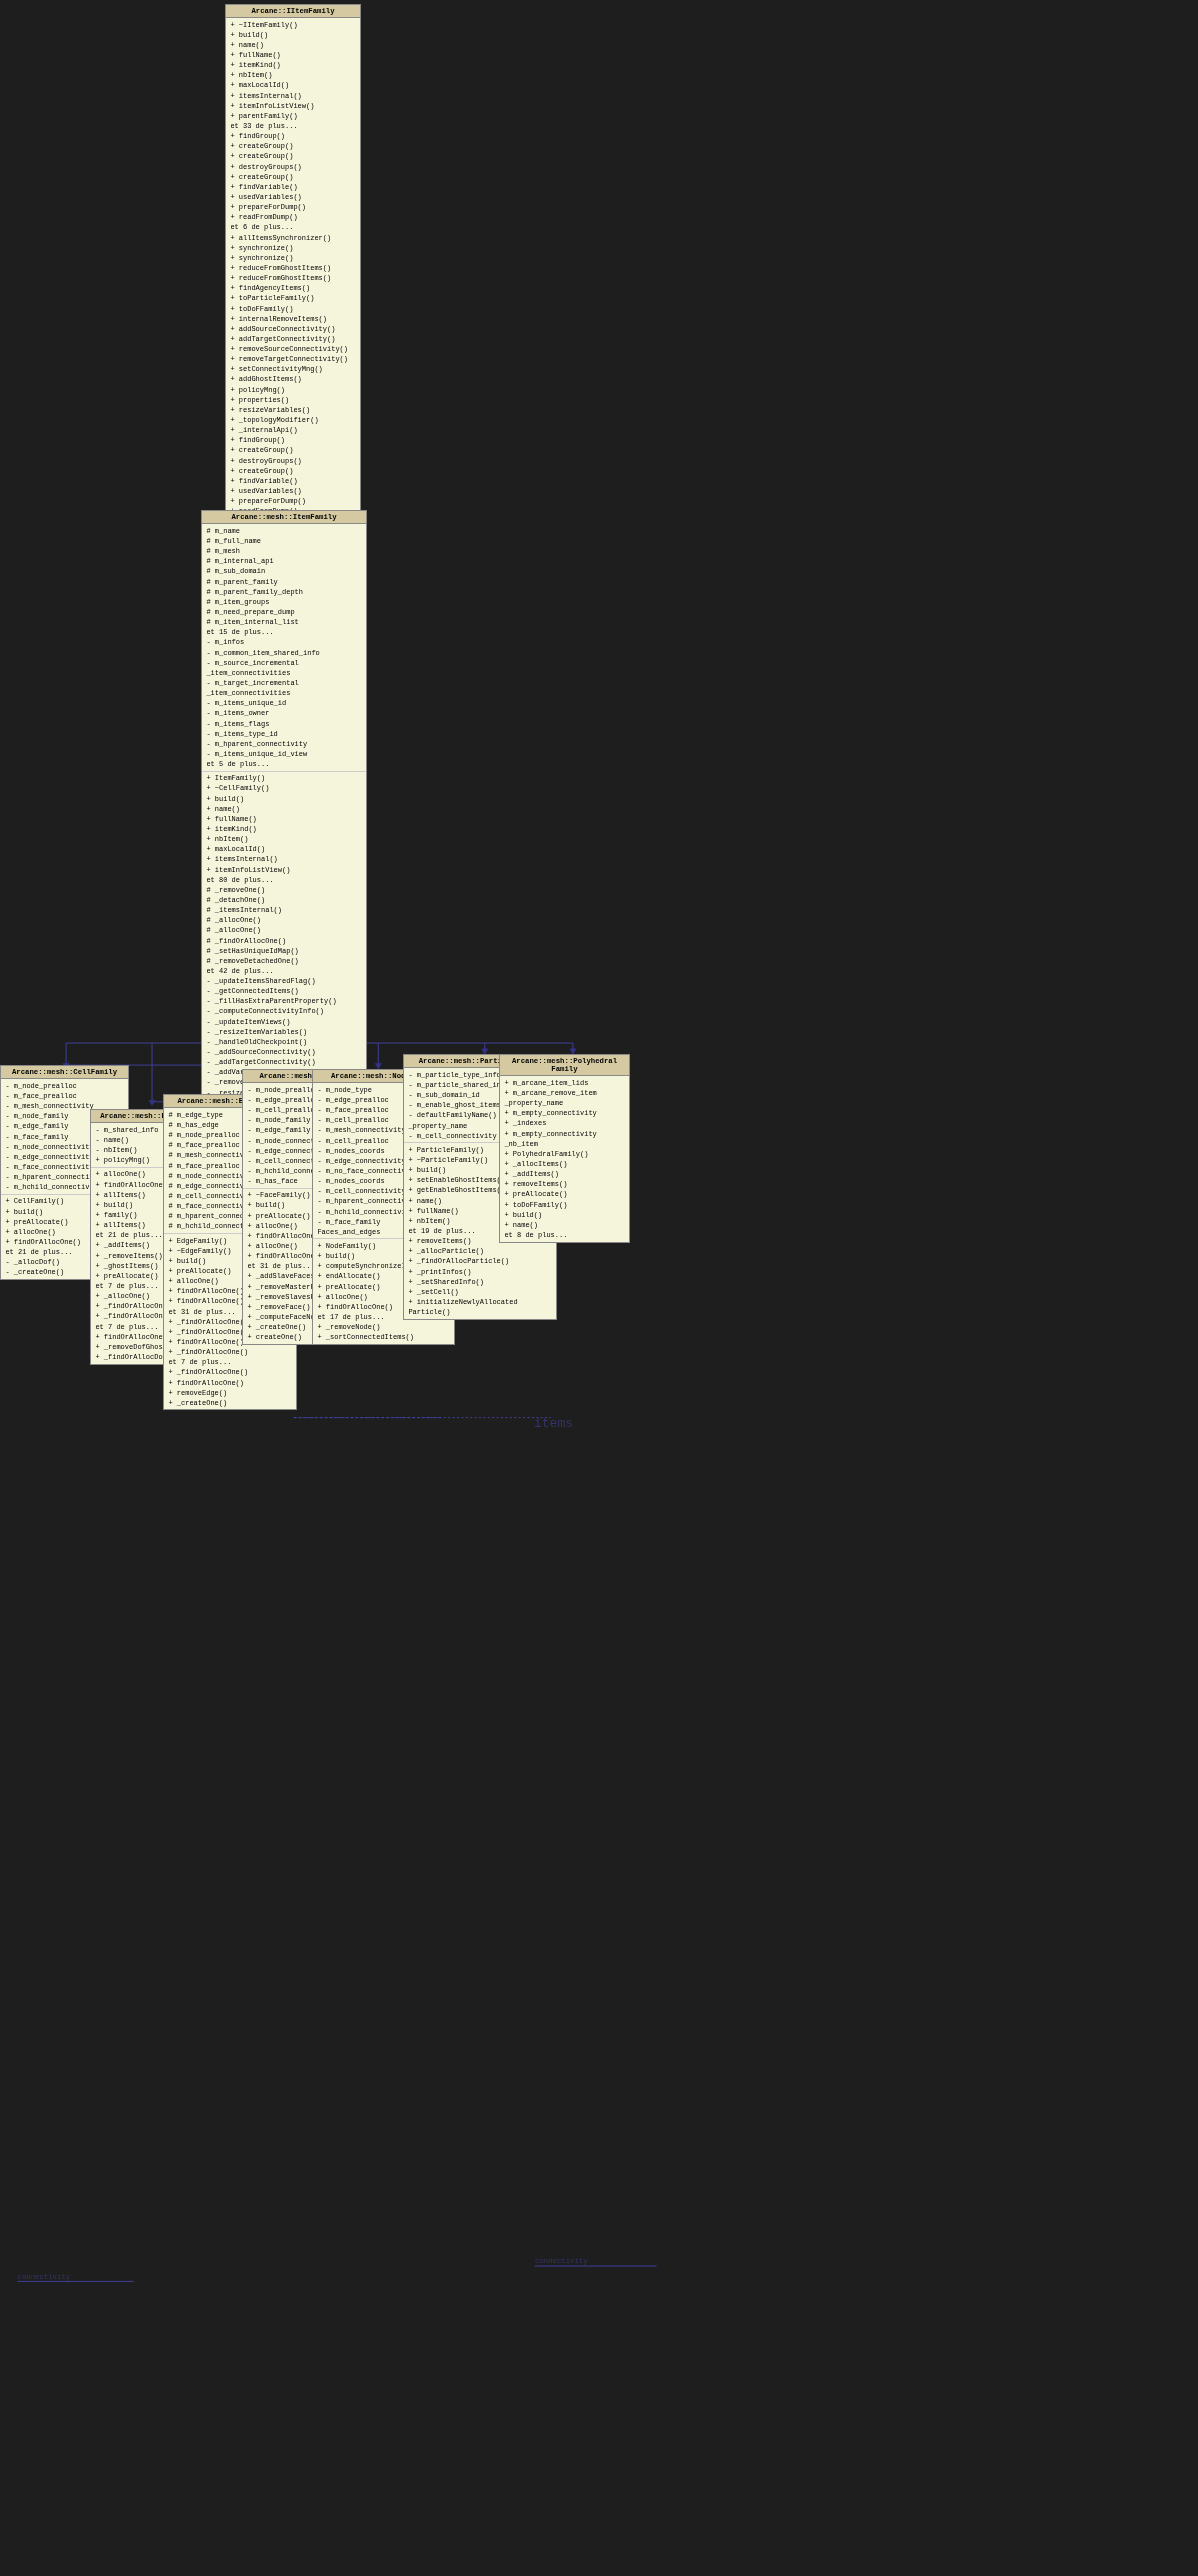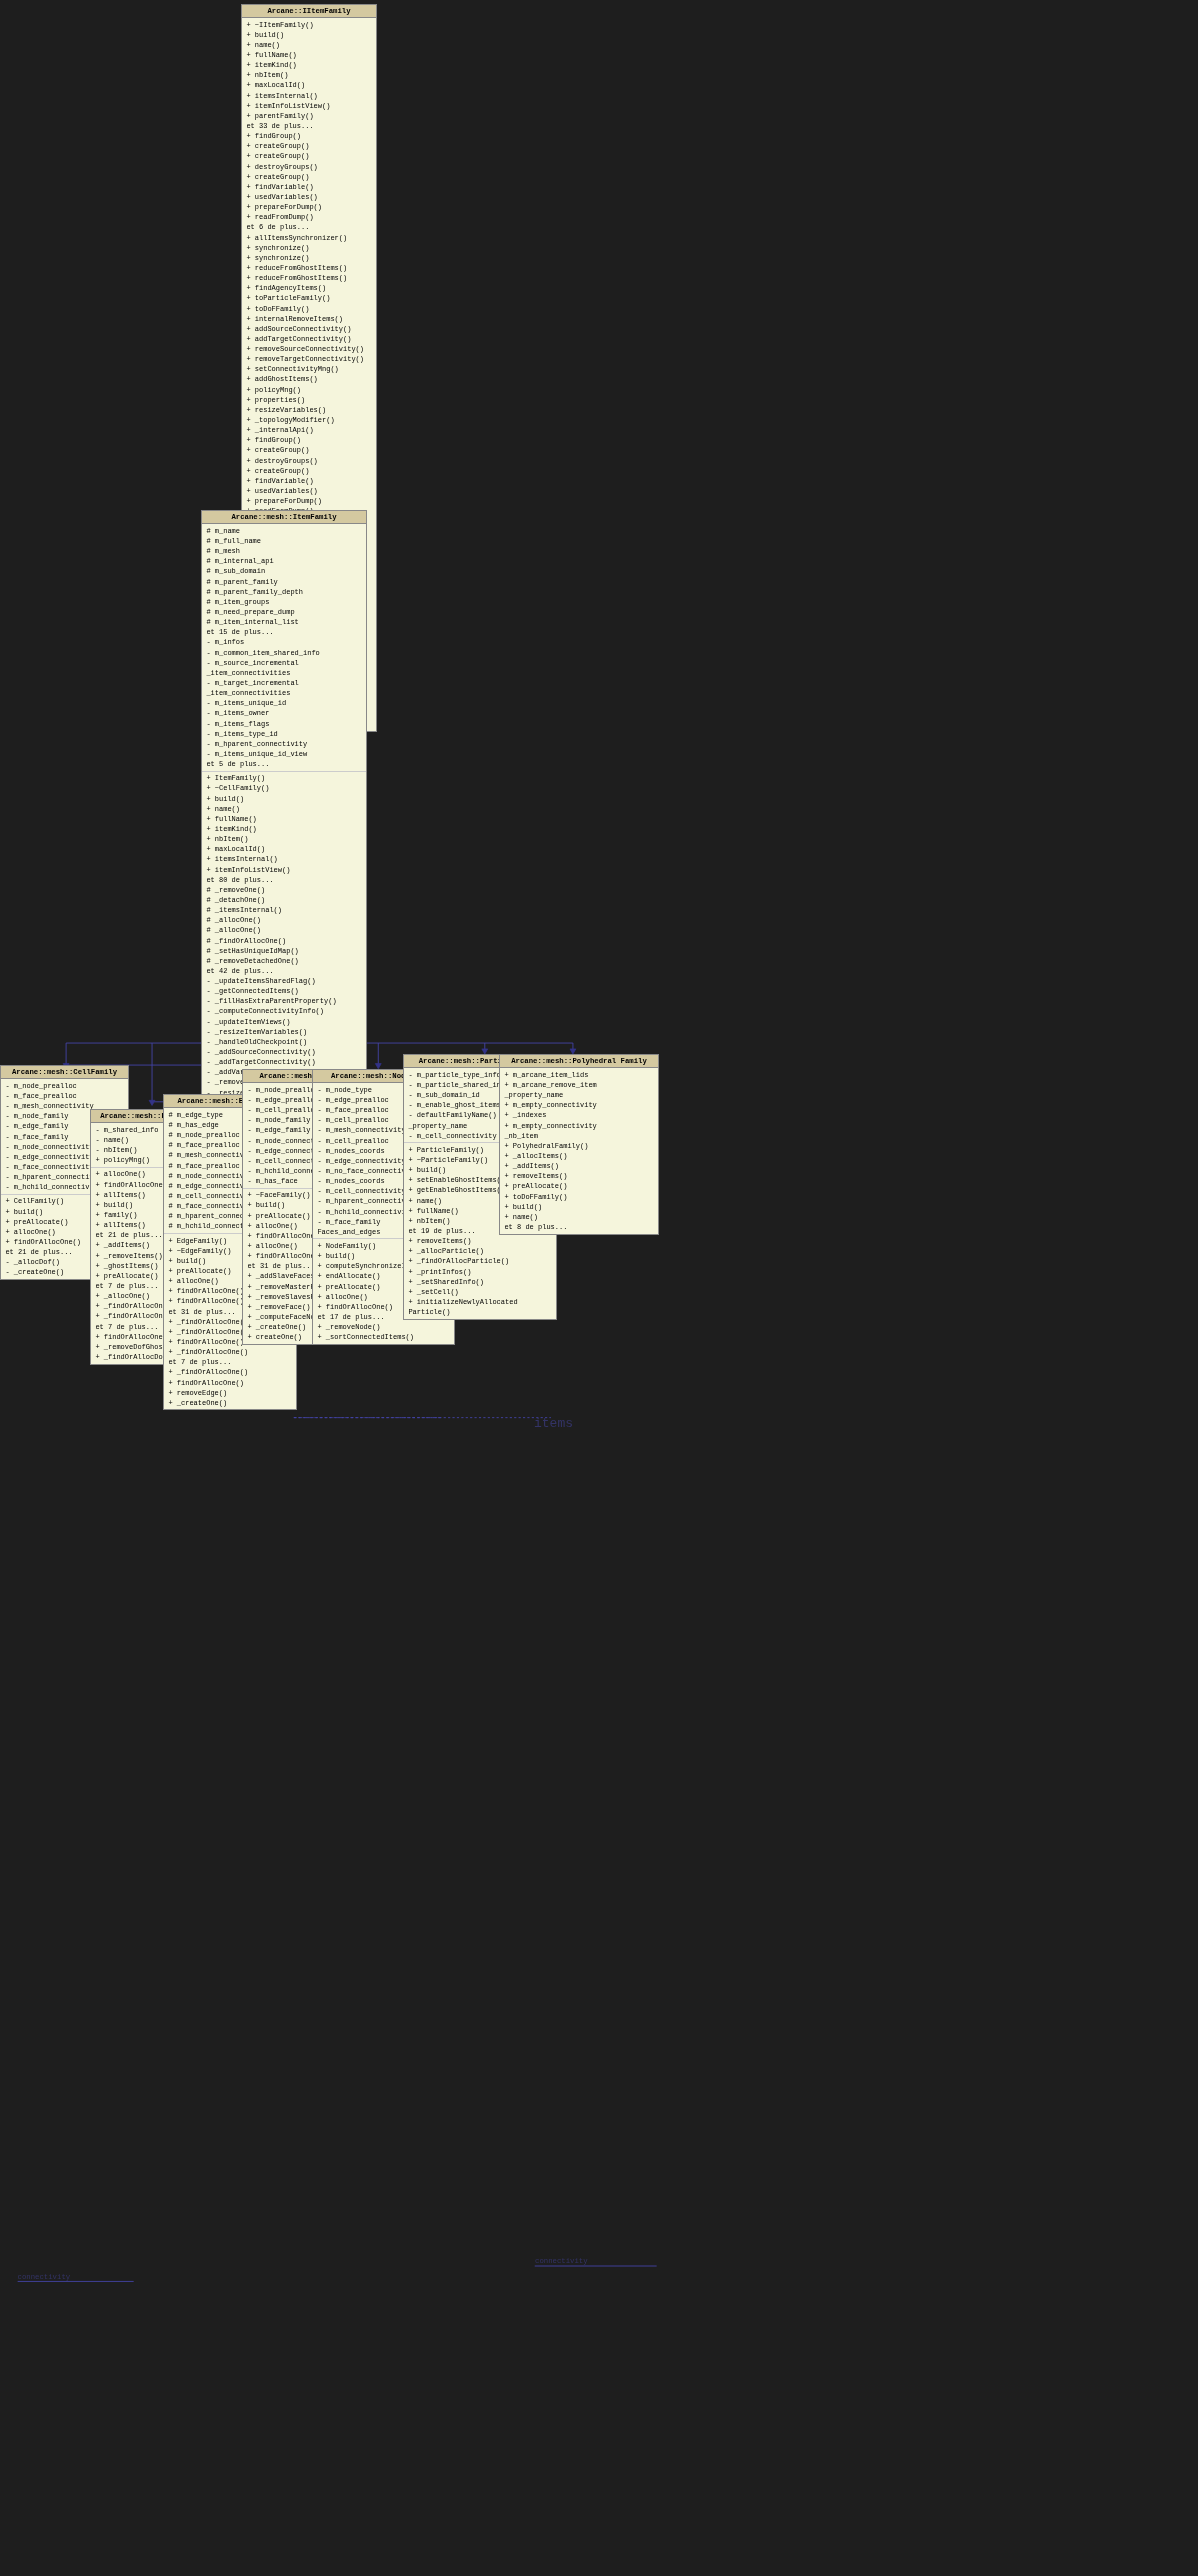--- a/index.html
+++ b/index.html
@@ -117,21 +117,21 @@
 
     <line x1="780" y1="1420" x2="780" y2="1430" stroke="#333388" stroke-width="1"></line>
     <polygon points="776,1428 784,1428 780,1435" fill="#333388" stroke="#333388"></polygon>
 
     <line x1="400" y1="1930" x2="750" y2="1930" stroke="#2244aa" stroke-width="1" stroke-dasharray="3,3"></line>
 
     <line x1="728" y1="3085" x2="894" y2="3085" stroke="#2244aa" stroke-width="1"></line>
     <line x1="24" y1="3106" x2="182" y2="3106" stroke="#2244aa" stroke-width="1"></line>
   </svg>
 
-  <div class="uml-box" style="left:225px; top:3.7px; width:136px;margin-left:16px;">
+  <div class="uml-box" style="left:225px; top:3.7px; width:136px;">
     <div class="box-title">Arcane::IItemFamily</div>
     <div class="box-section">
       <div class="item">+ ~IItemFamily()</div>
       <div class="item">+ build()</div>
       <div class="item">+ name()</div>
       <div class="item">+ fullName()</div>
       <div class="item">+ itemKind()</div>
       <div class="item">+ nbItem()</div>
       <div class="item">+ maxLocalId()</div>
       <div class="item">+ itemsInternal()</div>
@@ -452,21 +452,21 @@
       <div class="item">+ _allocParticle()</div>
       <div class="item">+ _findOrAllocParticle()</div>
       <div class="item">+ _printInfos()</div>
       <div class="item">+ _setSharedInfo()</div>
       <div class="item">+ _setCell()</div>
       <div class="item">+ initializeNewlyAllocated</div>
       <div class="item">  Particle()</div>
     </div>
   </div>
 
-  <div class="uml-box" style="left:499px; top:1054px; width:160px;">
+  <div class="uml-box" style="left:499px; top:1054px; width:131px;">
     <div class="box-title">Arcane::mesh::Polyhedral
 Family</div>
     <div class="box-section">
       <div class="item">+ m_arcane_item_lids</div>
       <div class="item">+ m_arcane_remove_item</div>
       <div class="item">  _property_name</div>
       <div class="item">+ m_empty_connectivity</div>
       <div class="item">+ _indexes</div>
       <div class="item">+ m_empty_connectivity</div>
       <div class="item">  _nb_item</div>

